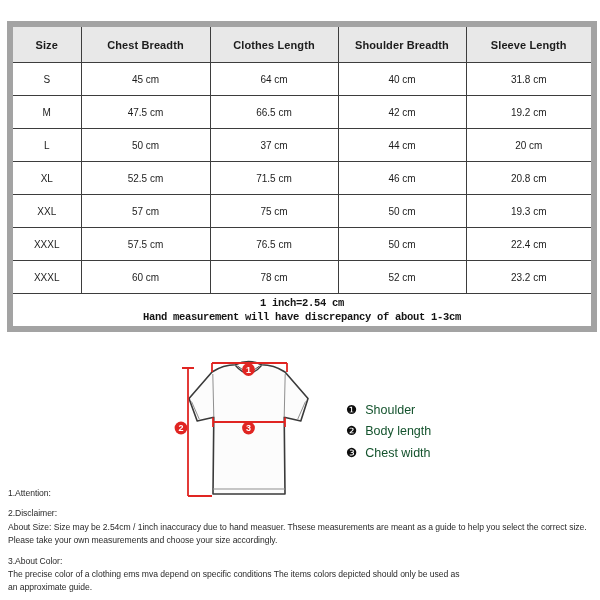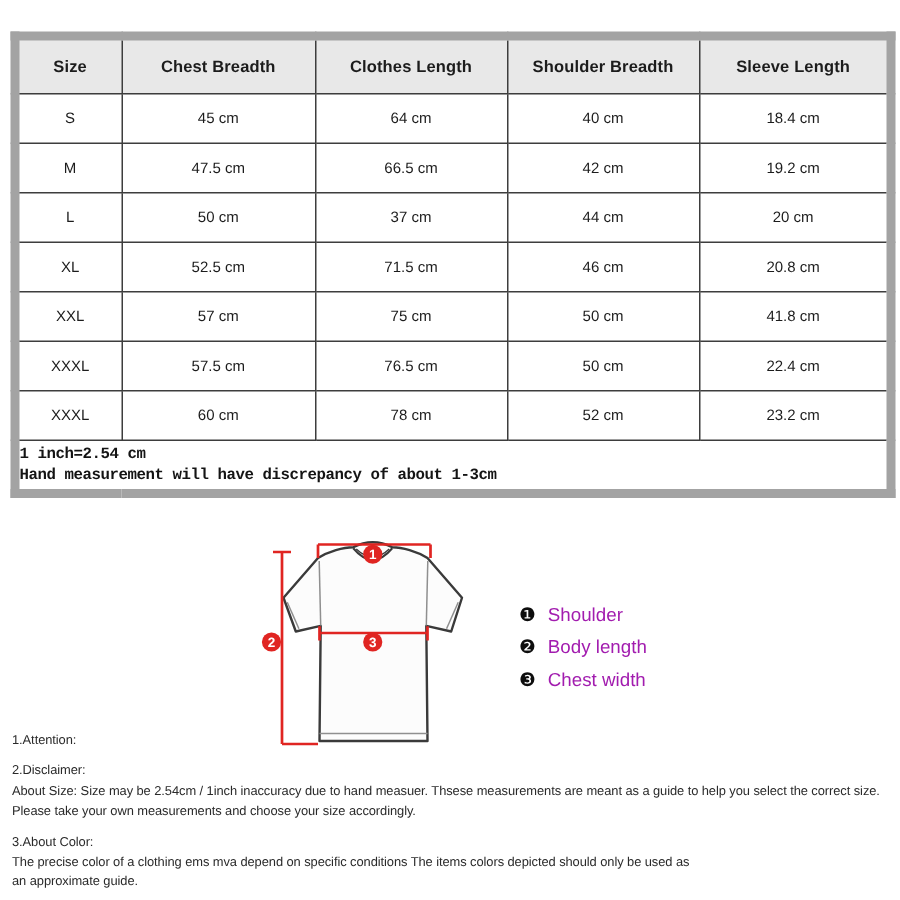--- a/index.html
+++ b/index.html
@@ -43,21 +43,21 @@
     height: 32px;
     background: #ffffff;
   }
   td.note-cell { height: 44px; }
   .note-line {
     font-family: "Liberation Mono", monospace;
     font-weight: bold;
     font-size: 10.5px;
     line-height: 14px;
     color: #141414;
-    text-align: left;
+    text-align: center;
     letter-spacing: -0.3px;
   }
 
   
   .shirt-svg {
     position: absolute;
     left: 150px;
     top: 348px;
     width: 200px;
     height: 160px;
@@ -74,21 +74,21 @@
   }
   .legend-bullet {
     font-family: "DejaVu Sans", sans-serif;
     font-size: 12.5px;
     color: #0d0d0d;
     margin-right: 8px;
     line-height: 1;
   }
   .legend-label {
     font-size: 12.5px;
-    color: #a21caf;
+    color: #14532d;
   }
 
   
   .footnotes {
     position: absolute;
     left: 8px;
     top: 487px;
     width: 591px;
     overflow: hidden;
   }
@@ -118,21 +118,21 @@
     <th>Chest Breadth</th>
     <th>Clothes Length</th>
     <th>Shoulder Breadth</th>
     <th>Sleeve Length</th>
   </tr>
   <tr>
     <td>S</td>
     <td>45 cm</td>
     <td>64 cm</td>
     <td>40 cm</td>
-    <td>18.4 cm</td>
+    <td>31.8 cm</td>
   </tr>
   <tr>
     <td>M</td>
     <td>47.5 cm</td>
     <td>66.5 cm</td>
     <td>42 cm</td>
     <td>19.2 cm</td>
   </tr>
   <tr>
     <td>L</td>
@@ -146,21 +146,21 @@
     <td>52.5 cm</td>
     <td>71.5 cm</td>
     <td>46 cm</td>
     <td>20.8 cm</td>
   </tr>
   <tr>
     <td>XXL</td>
     <td>57 cm</td>
     <td>75 cm</td>
     <td>50 cm</td>
-    <td>41.8 cm</td>
+    <td>19.3 cm</td>
   </tr>
   <tr>
     <td>XXXL</td>
     <td>57.5 cm</td>
     <td>76.5 cm</td>
     <td>50 cm</td>
     <td>22.4 cm</td>
   </tr>
   <tr>
     <td>XXXL</td>

